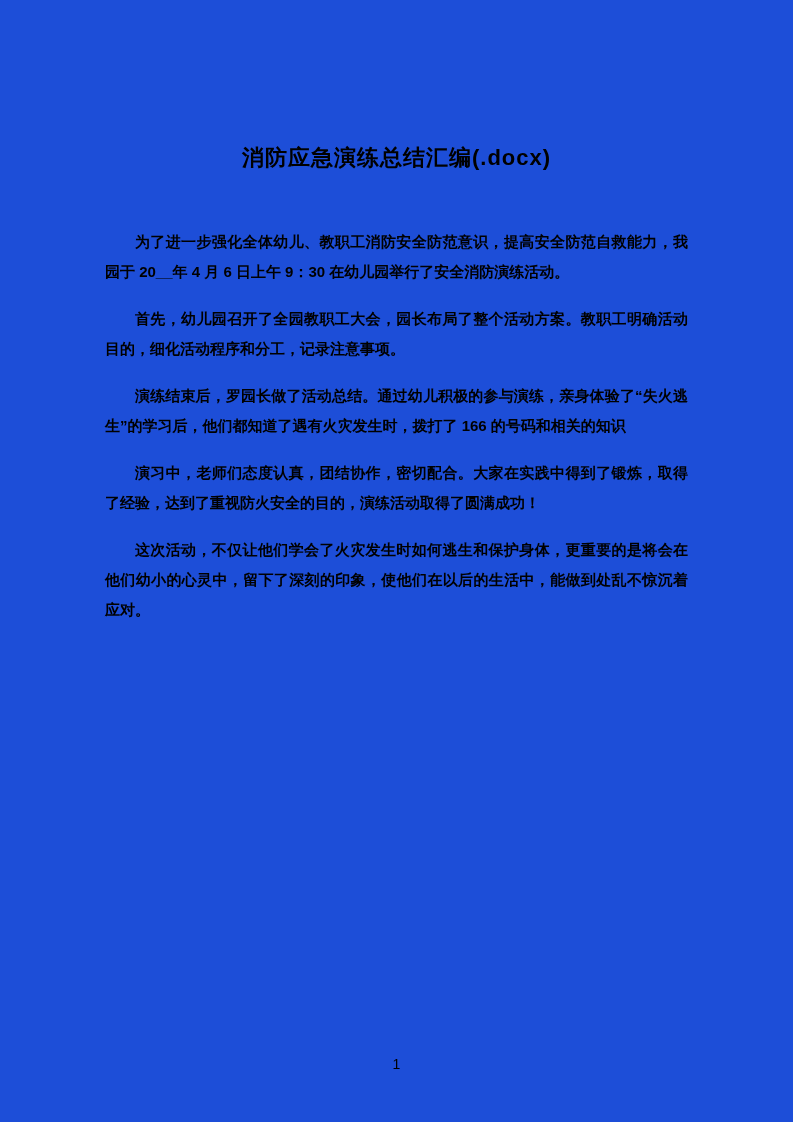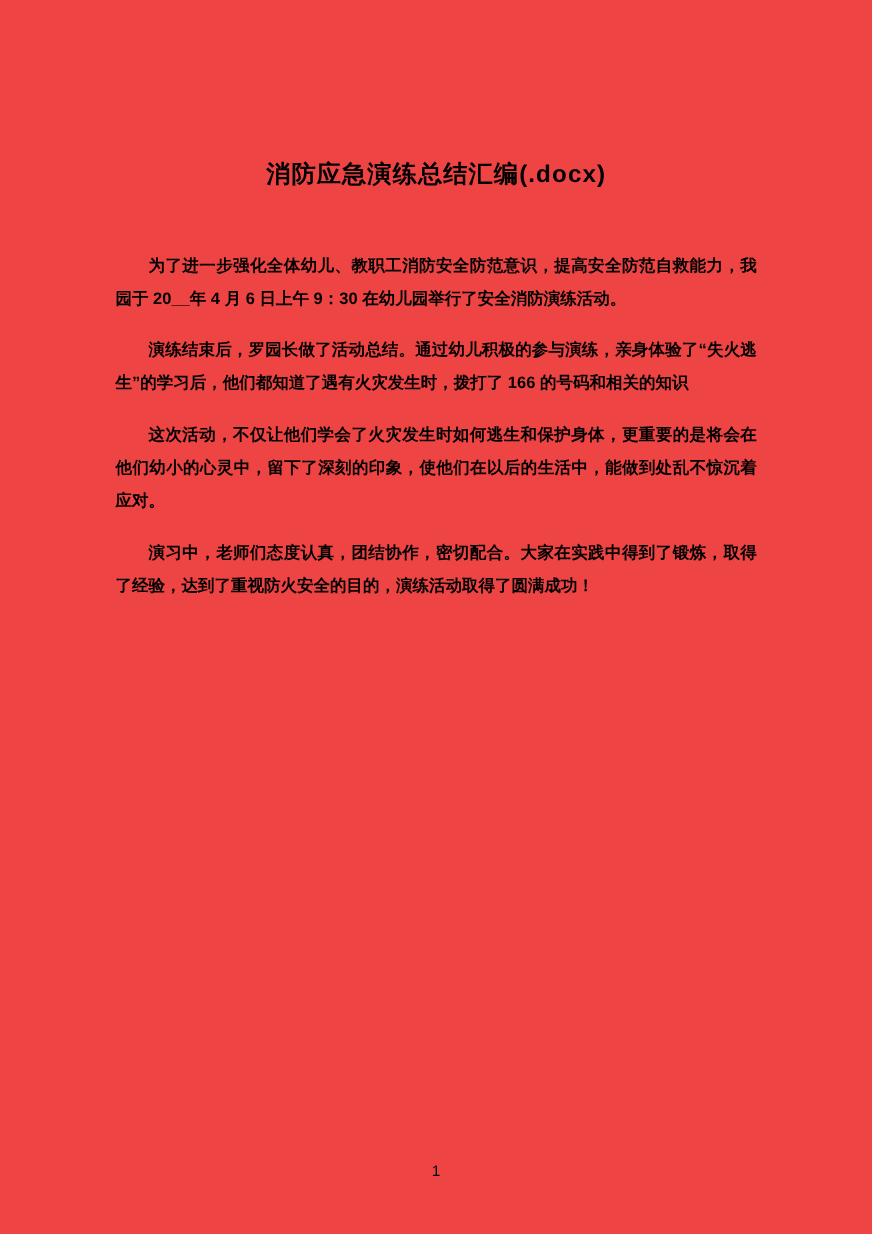--- a/index.html
+++ b/index.html
@@ -10,21 +10,21 @@
   body {
     width: 793px;
     height: 1122px;
     font-family: "Liberation Sans", "DejaVu Sans", sans-serif;
     color: #000000;
   }
   .page {
     position: relative;
     width: 793px;
     height: 1122px;
-    background: #ef4444;
+    background: #1d4ed8;
     box-sizing: border-box;
     padding: 143px 105px 0 105px;
     overflow: hidden;
   }
   .doc-title {
     margin: 0;
     text-align: center;
     font-size: 22px;
     font-weight: 700;
     letter-spacing: 1px;
@@ -57,20 +57,21 @@
 </style>
 </head>
 <body>
 
 <div class="page">
 
   <h1 class="doc-title">消防应急演练总结汇编(.docx)</h1>
 
   <div class="doc-body">
     <p>为了进一步强化全体幼儿、教职工消防安全防范意识，提高安全防范自救能力，我园于 20__年 4 月 6 日上午 9：30 在幼儿园举行了安全消防演练活动。</p>
+    <p>首先，幼儿园召开了全园教职工大会，园长布局了整个活动方案。教职工明确活动目的，细化活动程序和分工，记录注意事项。</p>
     <p>演练结束后，罗园长做了活动总结。通过幼儿积极的参与演练，亲身体验了“失火逃生”的学习后，他们都知道了遇有火灾发生时，拨打了 166 的号码和相关的知识</p>
+    <p>演习中，老师们态度认真，团结协作，密切配合。大家在实践中得到了锻炼，取得了经验，达到了重视防火安全的目的，演练活动取得了圆满成功！</p>
     <p>这次活动，不仅让他们学会了火灾发生时如何逃生和保护身体，更重要的是将会在他们幼小的心灵中，留下了深刻的印象，使他们在以后的生活中，能做到处乱不惊沉着应对。</p>
-    <p>演习中，老师们态度认真，团结协作，密切配合。大家在实践中得到了锻炼，取得了经验，达到了重视防火安全的目的，演练活动取得了圆满成功！</p>
   </div>
 
   <div class="page-number">1</div>
 
 </div>
 
 </body></html>

